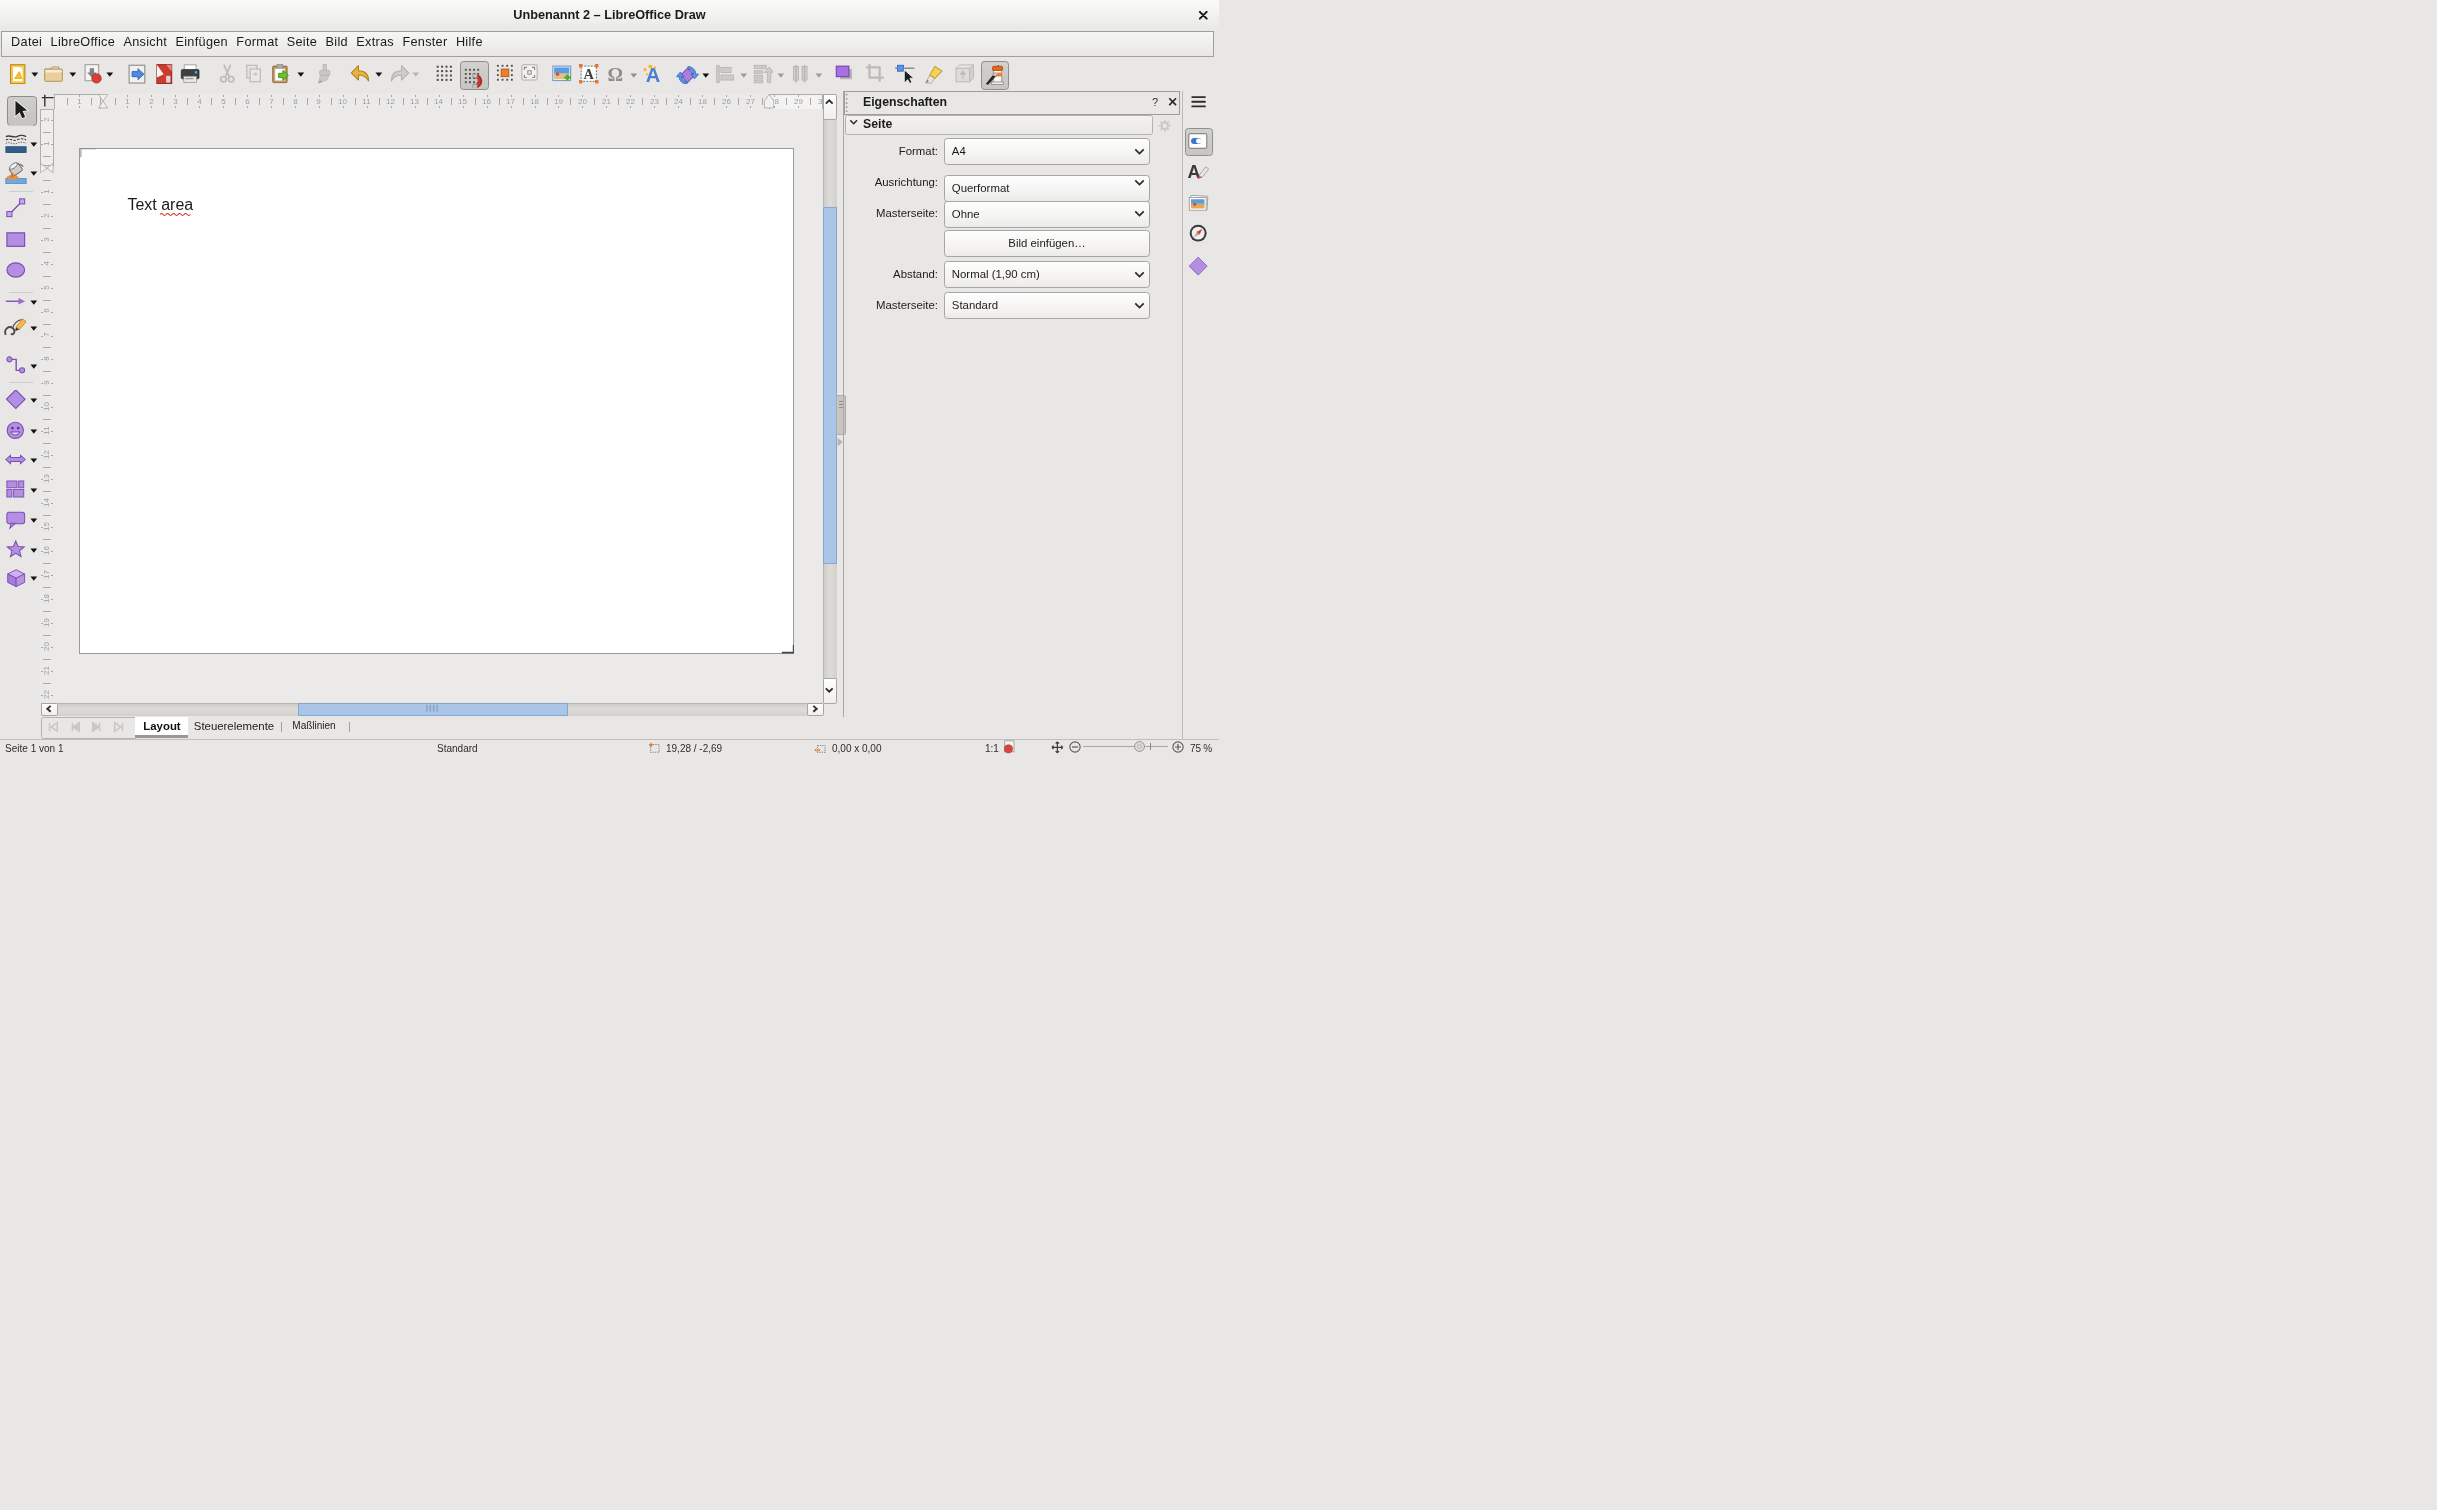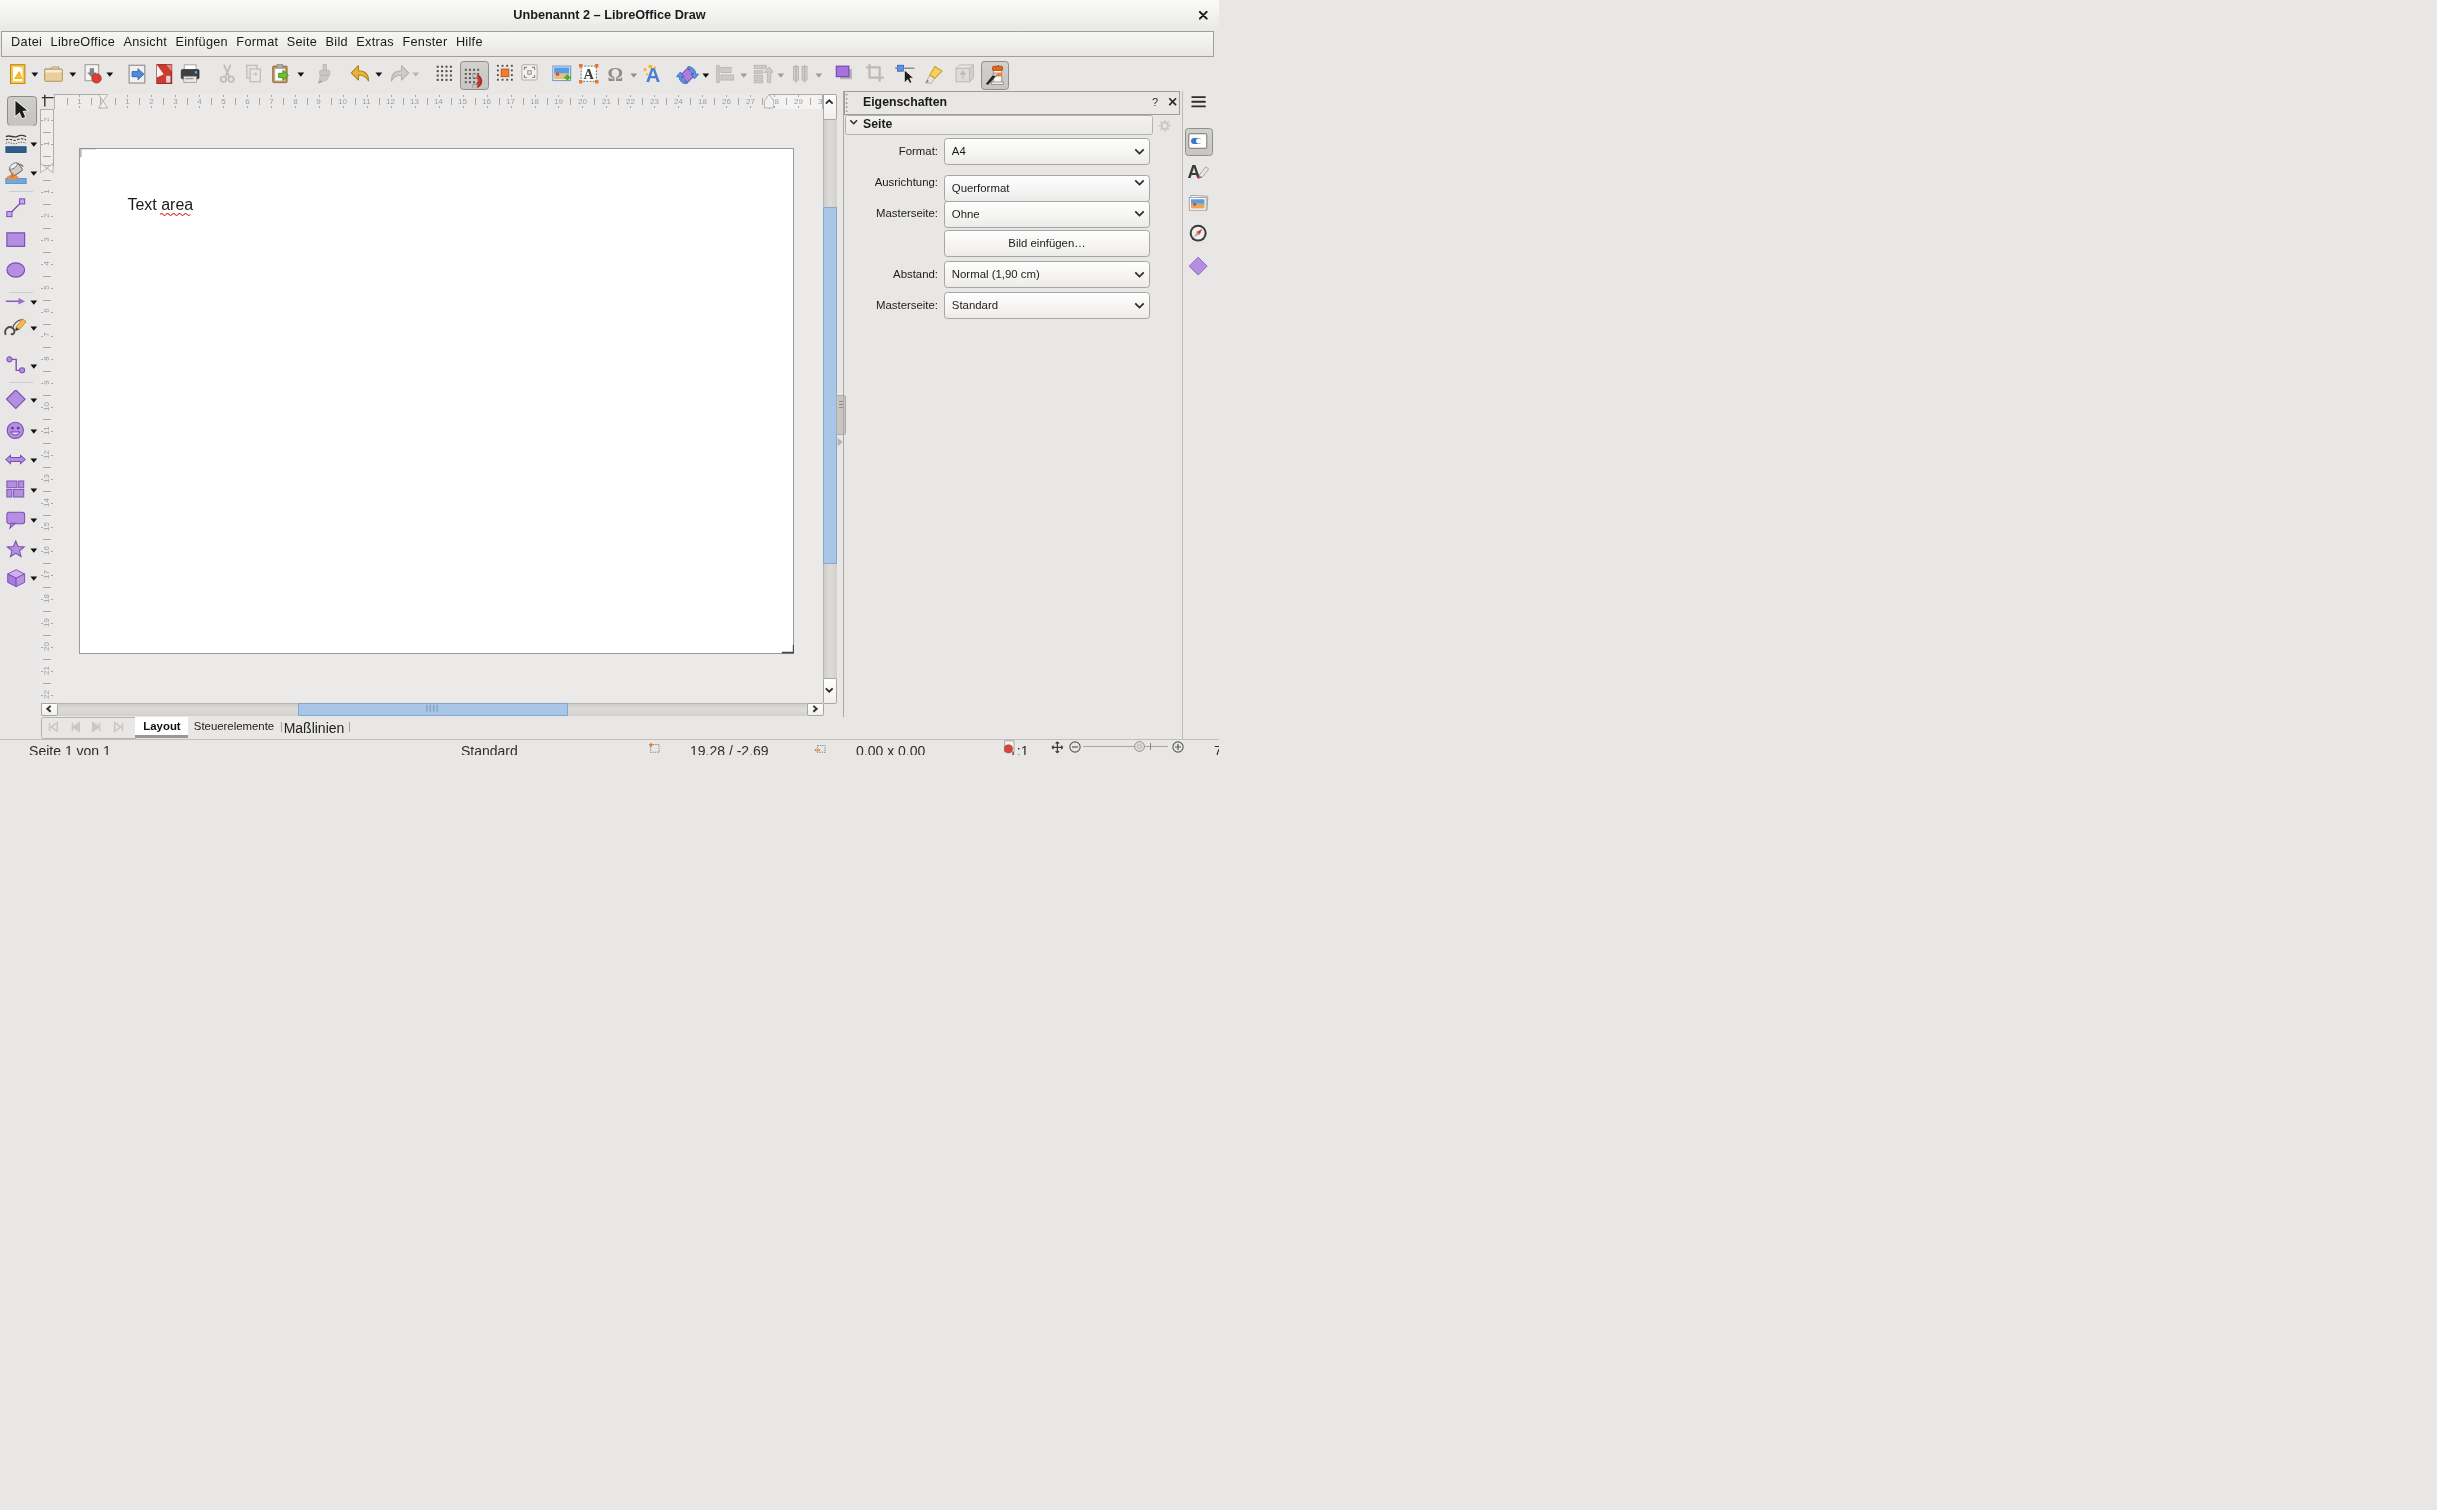--- a/index.html
+++ b/index.html
@@ -14,21 +14,21 @@
 .tickc{position:absolute;background:#aaa8a6;}
 .num{position:absolute;font-size:8px;color:#949fac;}
 .vnum{transform:rotate(-90deg);}
 .canvas{left:54px;top:109px;width:769px;height:593px;background:#ebeae8;}
 .page{position:absolute;left:25.4px;top:39px;width:713px;height:504px;background:#fff;
  border:0.8px solid #9a9a9a;}
 .panelbox{position:absolute;border:0.8px solid #a8a6a3;border-radius:3.4px;
  background:linear-gradient(#fefefe,#f2f1ef 75%,#ecebe9);}
 .pbtext{position:absolute;left:6.8px;top:5.5px;font-size:11.4px;color:#1c1c1c;}
 .plabel{position:absolute;font-size:11.4px;color:#1c1c1c;text-align:right;width:93px;}
-.sbtext{position:absolute;top:4.7px;font-size:14px;color:#2d2d2d;margin-left:24px;}
+.sbtext{position:absolute;top:4.7px;font-size:10px;color:#2d2d2d;}
 .scrolltrack{background:linear-gradient(90deg,#cecdc9,#dedcd9 45%,#d2d0cd);}
 .sbbtn{position:absolute;background:linear-gradient(#fefefe,#f0efed);border:0.8px solid #a8a6a3;border-radius:1.7px;}
 </style></head><body>
 <div class="abs titlebar"></div>
 <div class="abs title">Unbenannt 2 – LibreOffice Draw</div>
 <svg class="abs" style="left:1199px;top:11px" width="8.5" height="8.5" viewBox="0 0 10 10">
     <path d="M1 1 L9 9 M9 1 L1 9" stroke="#1a1a1a" stroke-width="2.4" stroke-linecap="round"></path>
   </svg>
 <div class="abs menubar"><span style="margin-left:5.1px;padding:0"></span><span>Datei</span><span>LibreOffice</span><span>Ansicht</span><span>Einfügen</span><span>Format</span><span>Seite</span><span>Bild</span><span>Extras</span><span>Fenster</span><span>Hilfe</span></div>
 <svg class="abs" style="left:8px;top:64px" width="20.3" height="20.3" viewBox="0 0 24 24">
@@ -815,21 +815,21 @@
     <path d="M10 2 L10 12 M2 2 L9 7 L2 12 Z" stroke="#c9c8c6" stroke-width="1.8" fill="#c9c8c6"></path>
   </svg>
 <svg class="abs" style="left:113px;top:721px" width="12" height="12" viewBox="0 0 14 14">
     <path d="M11 2 L11 12 M2 2 L9 7 L2 12 Z" stroke="#c9c8c6" stroke-width="1.8" fill="none"></path>
   </svg>
 <div class="abs" style="left:135px;top:717px;width:53px;height:21px;background:#fff"></div>
 <div class="abs" style="left:135px;top:735px;width:53px;height:3px;background:#9a9896"></div>
 <div class="abs" style="left:162px;top:720px;font-size:11.4px;font-weight:bold;color:#111;transform:translateX(-50%)">Layout</div>
 <div class="abs" style="left:234px;top:720px;font-size:11.4px;color:#222;transform:translateX(-50%)">Steuerelemente</div>
 <div class="abs" style="left:280px;top:720px;font-size:11px;color:#999">|</div>
-<div class="abs" style="left:314px;top:720px;font-size:14px;color:#222;transform:translateX(-50%)">Maßlinien</div>
+<div class="abs" style="left:314px;top:720px;font-size:10px;color:#222;transform:translateX(-50%)">Maßlinien</div>
 <div class="abs" style="left:348px;top:720px;font-size:11px;color:#999">|</div>
 <div class="abs" style="left:0;top:739px;width:1219px;height:16.5px;background:#e8e7e5;border-top:0.8px solid #c0beba"></div>
 <div class="sbtext" style="left:5.1px;top:743px">Seite 1 von 1</div>
 <div class="sbtext" style="left:437px;top:743px">Standard</div>
 <svg class="abs" style="left:648px;top:742px" width="12" height="11" viewBox="0 0 14 13">
     <rect x="3" y="3" width="10" height="9" fill="none" stroke="#8a8886" stroke-width="1.2" stroke-dasharray="1.6 1.2"></rect>
 <path d="M1 3.5 L6 3.5 M3.5 1 L3.5 6" stroke="#e87420" stroke-width="1.4"></path>
   </svg>
 <div class="sbtext" style="left:666px;top:743px">19,28 / -2,69</div>
 <svg class="abs" style="left:814px;top:742px" width="12" height="11" viewBox="0 0 14 13">

